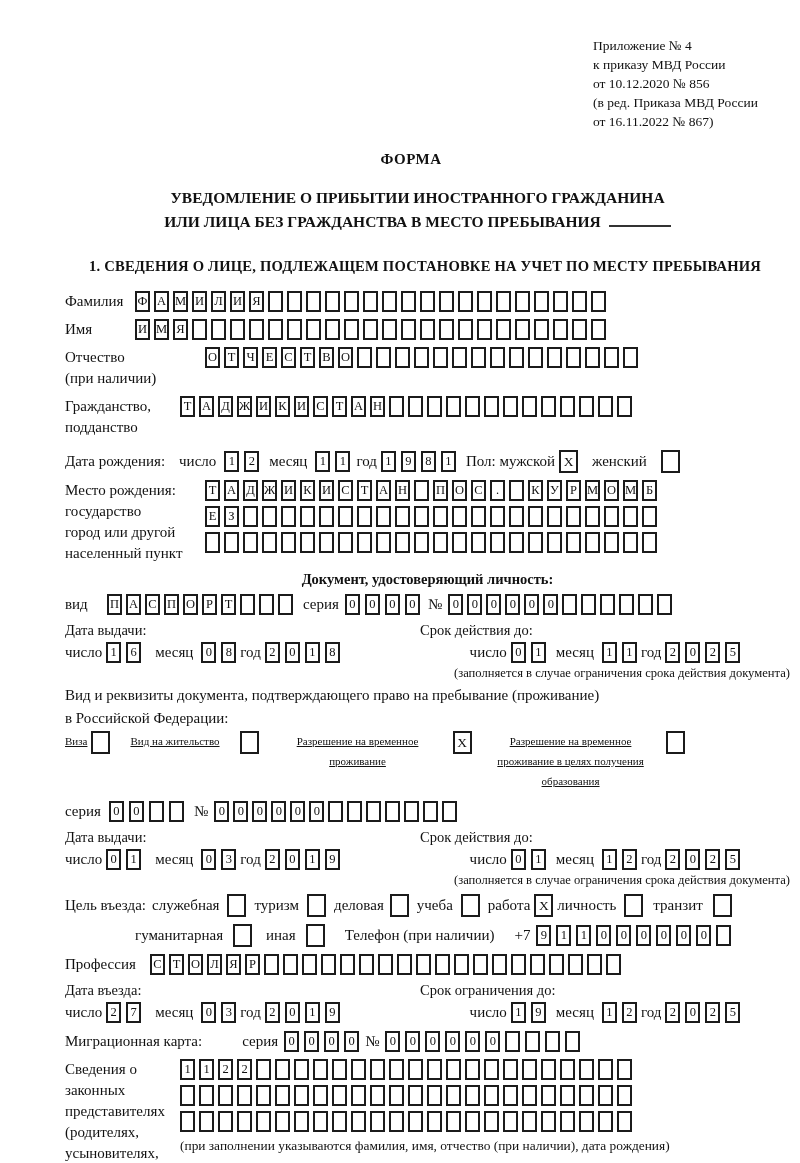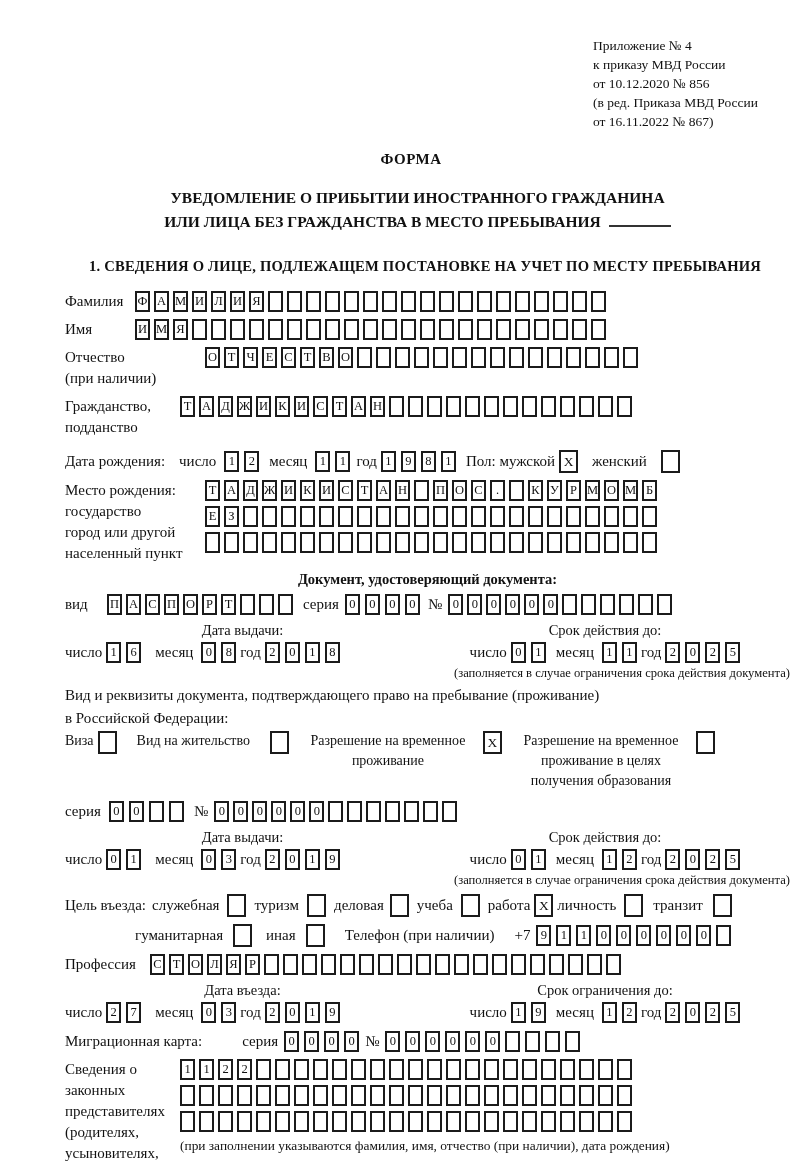--- a/index.html
+++ b/index.html
@@ -31,26 +31,26 @@
     display:inline-flex; align-items:center; justify-content:center;
     font-size:13.5px; flex:none; background:#fff;
   }
   .gap4{width:4px;flex:none}.gap6{width:6px;flex:none}.gap8{width:8px;flex:none}
   .gap10{width:10px;flex:none}.gap14{width:14px;flex:none}.gap20{width:20px;flex:none}
   .stack { display:flex; flex-direction:column; gap:5px; }
   .center-bold { text-align:center; font-weight:bold; font-size:14.5px; margin:2px 0 6px 0; }
   .twocol { display:flex; margin-bottom:4px; }
   .twocol .col-l { width:355px; flex:none; }
   .twocol .col-r { flex:1; }
-  .colhead { text-align:center; font-size:14.5px; margin-bottom:3px; }
+  .colhead { font-size:14.5px; margin-bottom:3px; }
   .dtrow { display:flex; align-items:center; }
   .note { font-size:12.6px; text-align:right; margin-top:3px; }
   .permit-row { display:flex; align-items:flex-start; margin:4px 0 10px 0; }
   .permit-item { display:flex; align-items:flex-start; }
-  .permit-txt { font-size:14px; line-height:20px; }
+  .permit-txt { font-size:11px; line-height:20px;text-decoration:underline; }
   .permit-txt.c { text-align:center; }
   .bottom-note { font-size:13.4px; text-align:center; margin-top:6px; }
   .txt15 { font-size:15px; }
 </style>
 </head>
 <body>
 
 <div class="hdr-block">
   <div>Приложение № 4</div>
   <div>к приказу МВД России</div>
@@ -316,21 +316,21 @@
           <span class="cell"></span>
           <span class="cell"></span>
           <span class="cell"></span>
           <span class="cell"></span>
           <span class="cell"></span>
           <span class="cell"></span>
         </div>
     </div>
   </div>
 
-  <div class="center-bold">Документ, удостоверяющий документа:</div>
+  <div class="center-bold">Документ, удостоверяющий личность:</div>
 
   <div class="row">
     <span class="lbl" style="width:42px">вид</span>
     <span class="cells">
         <span class="cell">П</span>
         <span class="cell">А</span>
         <span class="cell">С</span>
         <span class="cell">П</span>
         <span class="cell">О</span>
         <span class="cell">Р</span>

